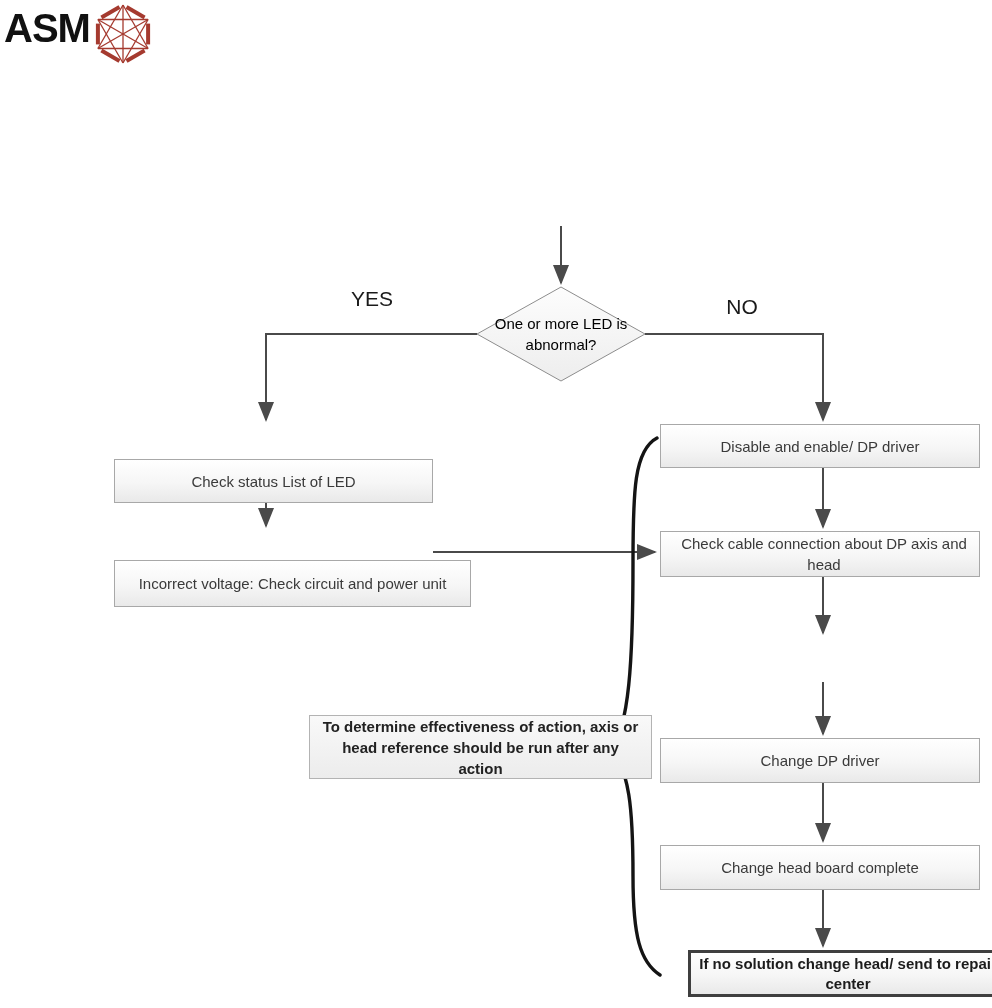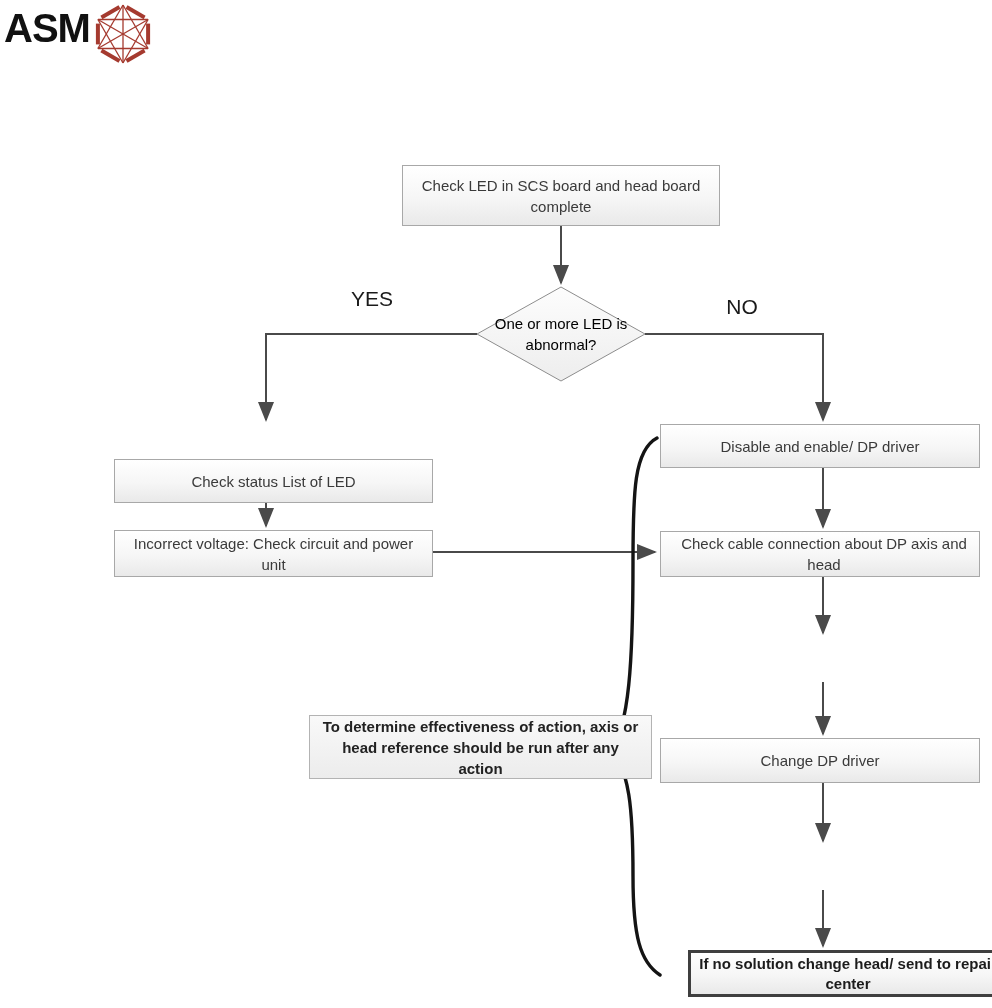--- a/index.html
+++ b/index.html
@@ -17,21 +17,21 @@
 
   
   .node{position:absolute;box-sizing:border-box;
         background:linear-gradient(180deg,#ffffff 0%,#f6f6f6 55%,#e9e9e9 100%);
         border:1px solid #a8a8a8;
         color:#3a3a3a;font-size:15px;line-height:1.4;
         display:flex;align-items:center;justify-content:center;
         text-align:center;padding:2px 8px;}
   .node-start{left:402px;top:165px;width:318px;height:61px;}
   .node-left-0{left:114px;top:424px;width:319px;height:44px;margin-top:35px;}
-  .node-left-1{left:114px;top:530px;width:319px;height:47px;}
+  .node-left-1{left:114px;top:560px;width:357px;height:47px;}
   .node-right-0{left:660px;top:424px;width:320px;height:44px;text-align:right;}
   .node-right-1{left:660px;top:531px;width:320px;height:46px;padding-left:16px;}
   .node-right-2{left:660px;top:637px;width:320px;height:45px;}
   .node-right-3{left:660px;top:738px;width:320px;height:45px;}
   .node-right-4{left:660px;top:845px;width:320px;height:45px;}
   .node-right-5{left:688px;top:950px;width:320px;height:47px;
                 border:3px solid #3f3f3f;font-weight:700;color:#1c1c1c;line-height:1.3;}
   .node-note{left:269px;top:715px;width:343px;height:64px;font-weight:700;color:#222;
              background:linear-gradient(180deg,#f9f9f9,#ececec);border:1px solid #b3b3b3;margin-left:40px;}
 
@@ -111,32 +111,32 @@
 
     <polygon points="561,287 645,334 561,381 477,334" fill="url(#gfill)" stroke="#8d8d8d" stroke-width="1"></polygon>
 
     <path d="M 657,438
              C 634,450 633,492 633,562
              C 633,662 629,727 611,749
              C 629,771 633,806 633,876
              C 633,936 640,962 660,975" fill="none" stroke="#141414" stroke-width="3.4" stroke-linecap="round"></path>
   </svg>
 
-  <div class="node node-start">Check LED in SCS board and head board complete</div>
 
   <div class="decision-label">
     <span>One or more LED is abnormal?</span>
   </div>
 
   <div class="branch-label branch-yes">YES</div>
   <div class="branch-label branch-no">NO</div>
 
   <div class="node node-left-0">Check status List of LED</div>
   <div class="node node-left-1">Incorrect voltage: Check circuit and power unit</div>
 
   <div class="node node-right-0">Disable and enable/ DP driver</div>
   <div class="node node-right-1">Check cable connection about DP axis and head</div>
   <div class="node node-right-3">Change DP driver</div>
+  <div class="node node-right-4">Change head board complete</div>
   <div class="node node-right-5">If no solution change head/ send to repair center</div>
 
   <div class="node node-note">To determine effectiveness of action, axis or head reference should be run after any action</div>
 
 </div>
 
 </body></html>

